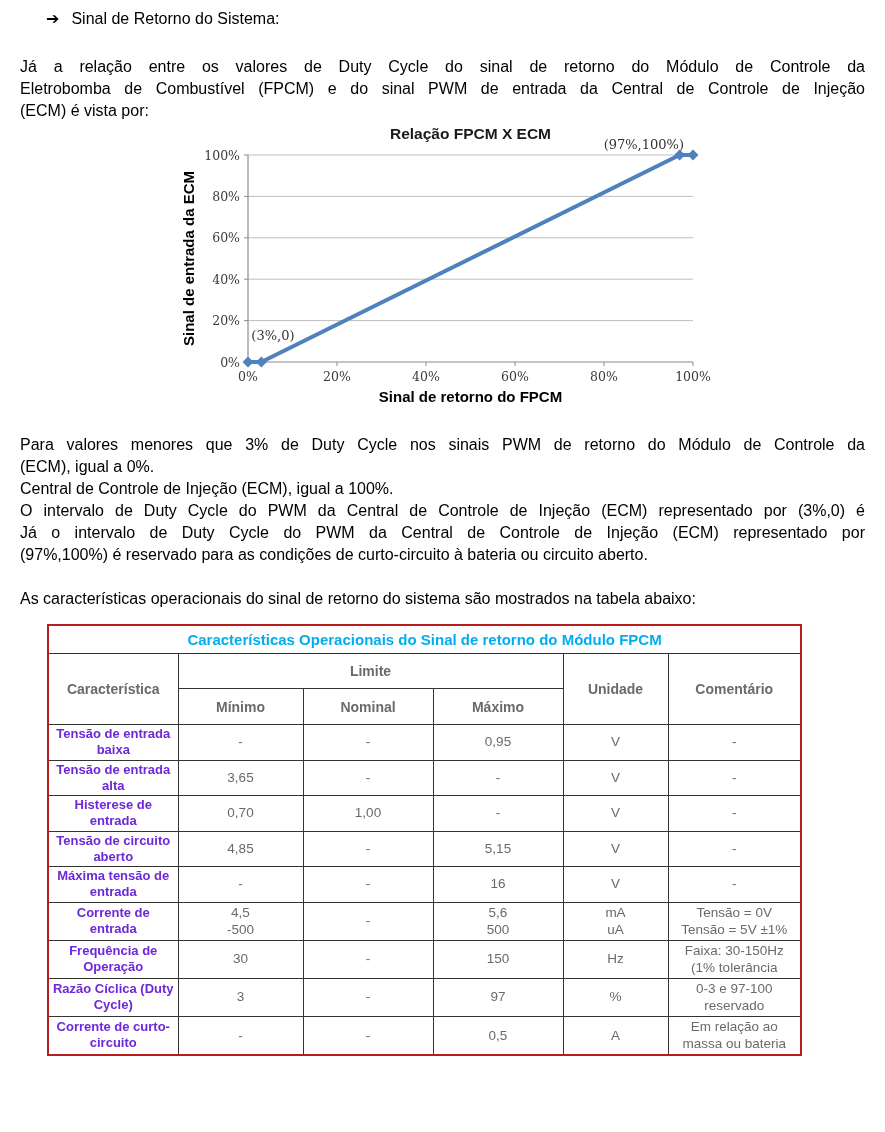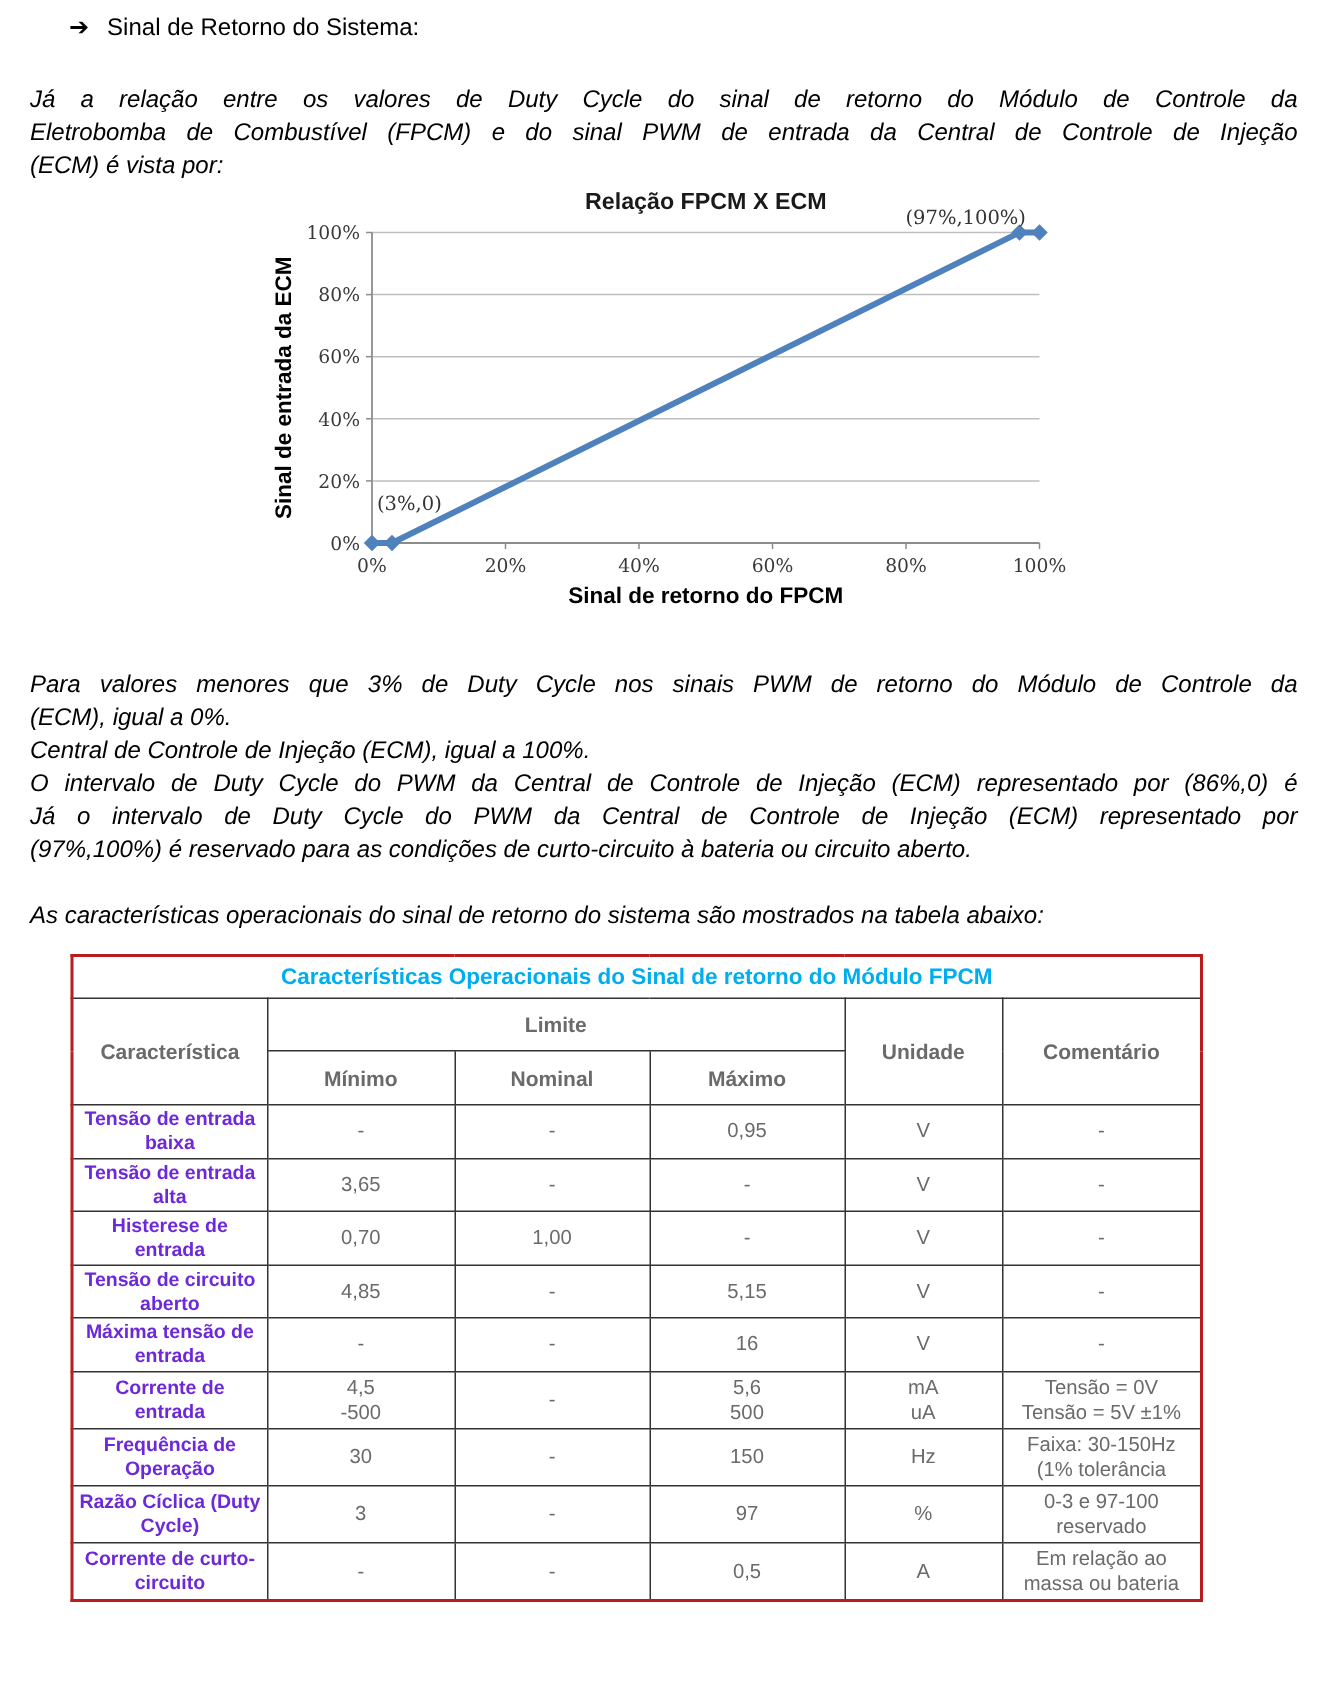--- a/index.html
+++ b/index.html
@@ -3,23 +3,23 @@
 <meta charset="utf-8">
 <style>
   html,body{margin:0;padding:0;}
   body{
     width:885px;height:1132px;background:#ffffff;overflow:hidden;
     font-family:"Liberation Sans",sans-serif;color:#000;
   }
   .doc{padding:8px 20px 0 20px;}
   .bullet-line{display:flex;gap:12px;padding-left:26px;font-size:16px;align-items:baseline;}
   .arrow{font-size:16px;line-height:22px;}
-  .para{font-size:16px;line-height:22px;font-style:italic;}
+  .para{font-size:16px;line-height:22px;}
   .p1{margin-top:26px;}
-  .p2{margin-top:38px;}
+  .p2{margin-top:26px;}
   .p6{margin-top:22px;}
   .jline{text-align:justify;text-align-last:justify;}
   .jlast{text-align:justify;text-align-last:left;}
   .chart-wrap{position:relative;width:560px;height:285px;margin-left:160px;margin-top:1px;}
   .tick{font:12.5px "DejaVu Serif",serif;fill:#3a3a3a;}
   .ann{font:13px "DejaVu Serif",serif;fill:#333;}
   .ctitle{font:bold 15.5px "Liberation Sans",sans-serif;fill:#1a1a1a;}
   .atitle{font:bold 15px "Liberation Sans",sans-serif;fill:#000;}
 
   table.tbl{
@@ -94,21 +94,21 @@
         <text x="290.5" y="16" text-anchor="middle" class="ctitle">Relação FPCM X ECM</text>
         <text x="290.5" y="279" text-anchor="middle" class="atitle">Sinal de retorno do FPCM</text>
         <text x="14" y="135.5" text-anchor="middle" class="atitle" transform="rotate(-90 14 135.5)">Sinal de entrada da ECM</text>
       </svg>
   </div>
 
   <div class="para p2">
     <div class="jline">Para valores menores que 3% de Duty Cycle nos sinais PWM de retorno do Módulo de Controle da</div>
     <div class="jlast">(ECM), igual a 0%.</div>
     <div class="jlast">Central de Controle de Injeção (ECM), igual a 100%.</div>
-    <div class="jline">O intervalo de Duty Cycle do PWM da Central de Controle de Injeção (ECM) representado por (86%,0) é</div>
+    <div class="jline">O intervalo de Duty Cycle do PWM da Central de Controle de Injeção (ECM) representado por (3%,0) é</div>
     <div class="jline">Já o intervalo de Duty Cycle do PWM da Central de Controle de Injeção (ECM) representado por</div>
     <div class="jlast">(97%,100%) é reservado para as condições de curto-circuito à bateria ou circuito aberto.</div>
   </div>
 
   <div class="para p6">As características operacionais do sinal de retorno do sistema são mostrados na tabela abaixo:</div>
 
   <table class="tbl">
     <colgroup>
       <col style="width:130px">
         <col style="width:125px">

